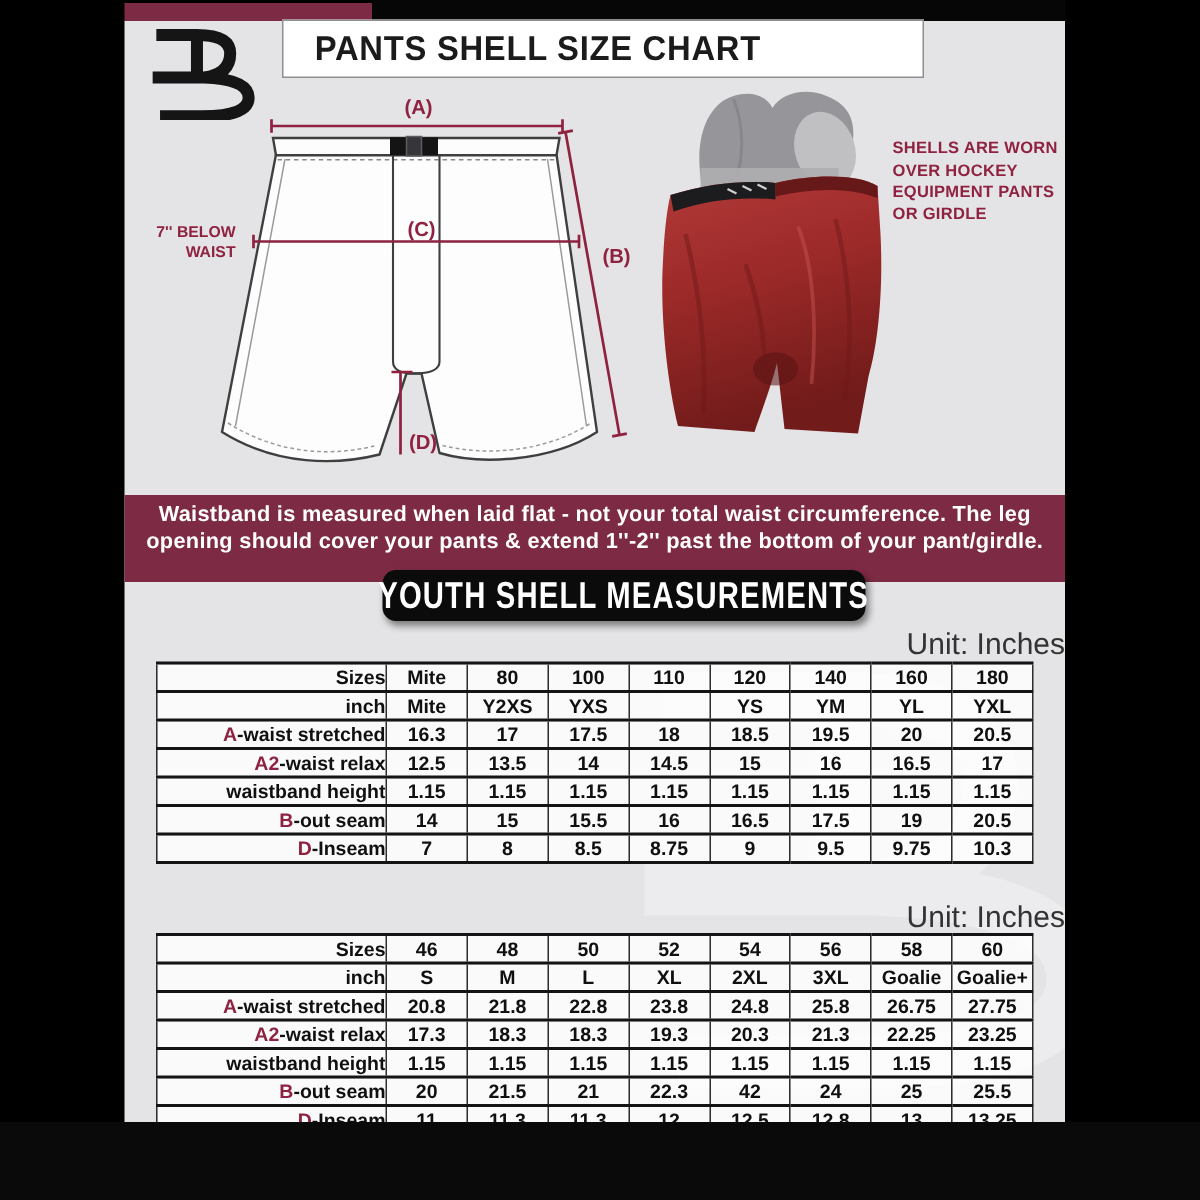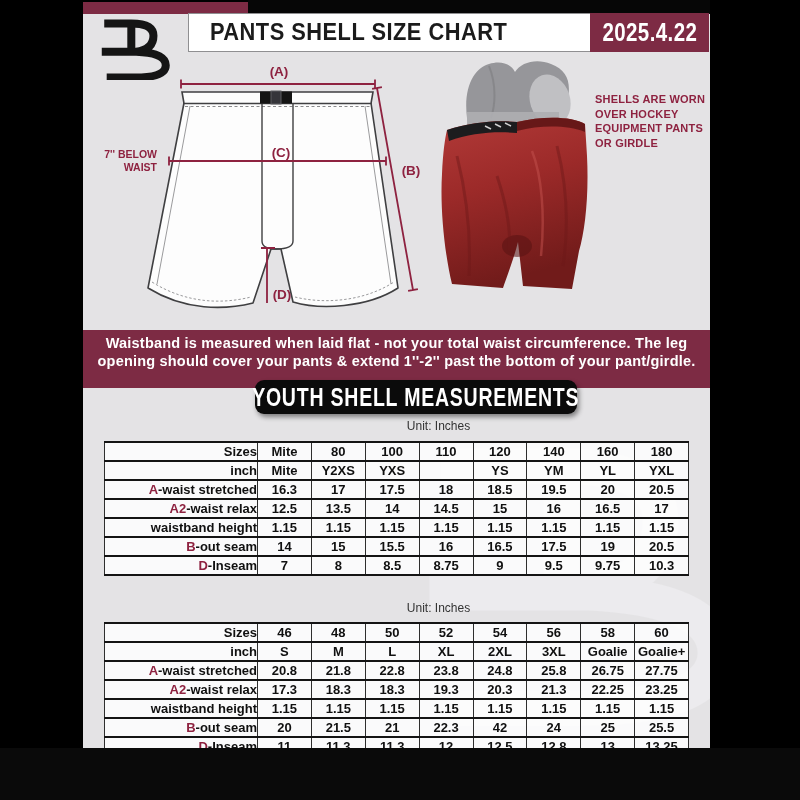--- a/index.html
+++ b/index.html
@@ -33,21 +33,21 @@
                color:#fff;text-align:center;padding-top:5px;box-sizing:border-box;}
   .info-banner div{font-size:14.5px;font-weight:600;line-height:17.5px;letter-spacing:.2px;}
 
   
   .section-heading{position:absolute;left:235px;width:322px;height:34px;background:#0b0b0b;border-radius:9px;
                    display:flex;align-items:center;justify-content:center;box-shadow:2px 3px 5px rgba(0,0,0,.45);margin-left:20px;}
   .section-heading span{color:#fff;font-size:25px;font-weight:700;letter-spacing:1px;
                         transform:scaleX(.78);white-space:nowrap;}
   .heading-youth{top:380px;}
   .heading-adult{top:565px;}
-  .unit{position:absolute;left:83px;width:627px;text-align:center;font-size:12px;color:#333;margin-left:42px;}
+  .unit{position:absolute;left:83px;width:627px;text-align:right;font-size:20px;color:#333;}
   .unit-youth{top:419px;}
   .unit-adult{top:601px;}
 
   
   .table-wrap{position:absolute;left:104px;width:585px;}
   .tw-youth{top:441px;}
   .tw-adult{top:622px;}
   table.size-table{border-collapse:collapse;table-layout:fixed;width:585px;}
   table.size-table td{border-left:1px solid #2e2e2e;border-right:1px solid #2e2e2e;
       border-top:2px solid #141414;border-bottom:2px solid #141414;
@@ -72,23 +72,20 @@
 
   <div class="top-stripe"></div>
   <div class="top-band"></div>
 
   <svg class="logo-box" viewBox="0 0 60 52">
     <path d="M5 6 H27 M27 6 V29 M3 29 H31 M27 6 Q45 6 45 16 Q45 27 31 29 M31 29 Q55 30 55 40 Q55 50 30 50 H7" fill="none" stroke="#151515" stroke-width="6.5"></path>
   </svg>
 
   <div class="title-box">
     <span>PANTS SHELL SIZE CHART</span>
-  </div>
-  <div class="date-box">
-    <span>2025.4.22</span>
   </div>
 
   <svg class="diagram" width="330" height="262" viewBox="0 0 330 262">
 
     <path d="M89 45 L53 230 C90 253 130 252 158 245 L176 191 L186 191 L198 244 C225 252 272 250 303 230 L276 45 Z" fill="#fdfdfd" stroke="#3f3f41" stroke-width="1.6" stroke-linejoin="round"></path>
 
     <path d="M87 34 L278 34 L276 45.5 L89 45.5 Z" fill="#fdfdfd" stroke="#3f3f41" stroke-width="1.6"></path>
 
     <path d="M90 48.5 H275" fill="none" stroke="#8a8a8c" stroke-width="1" stroke-dasharray="3 2.5"></path>
 

